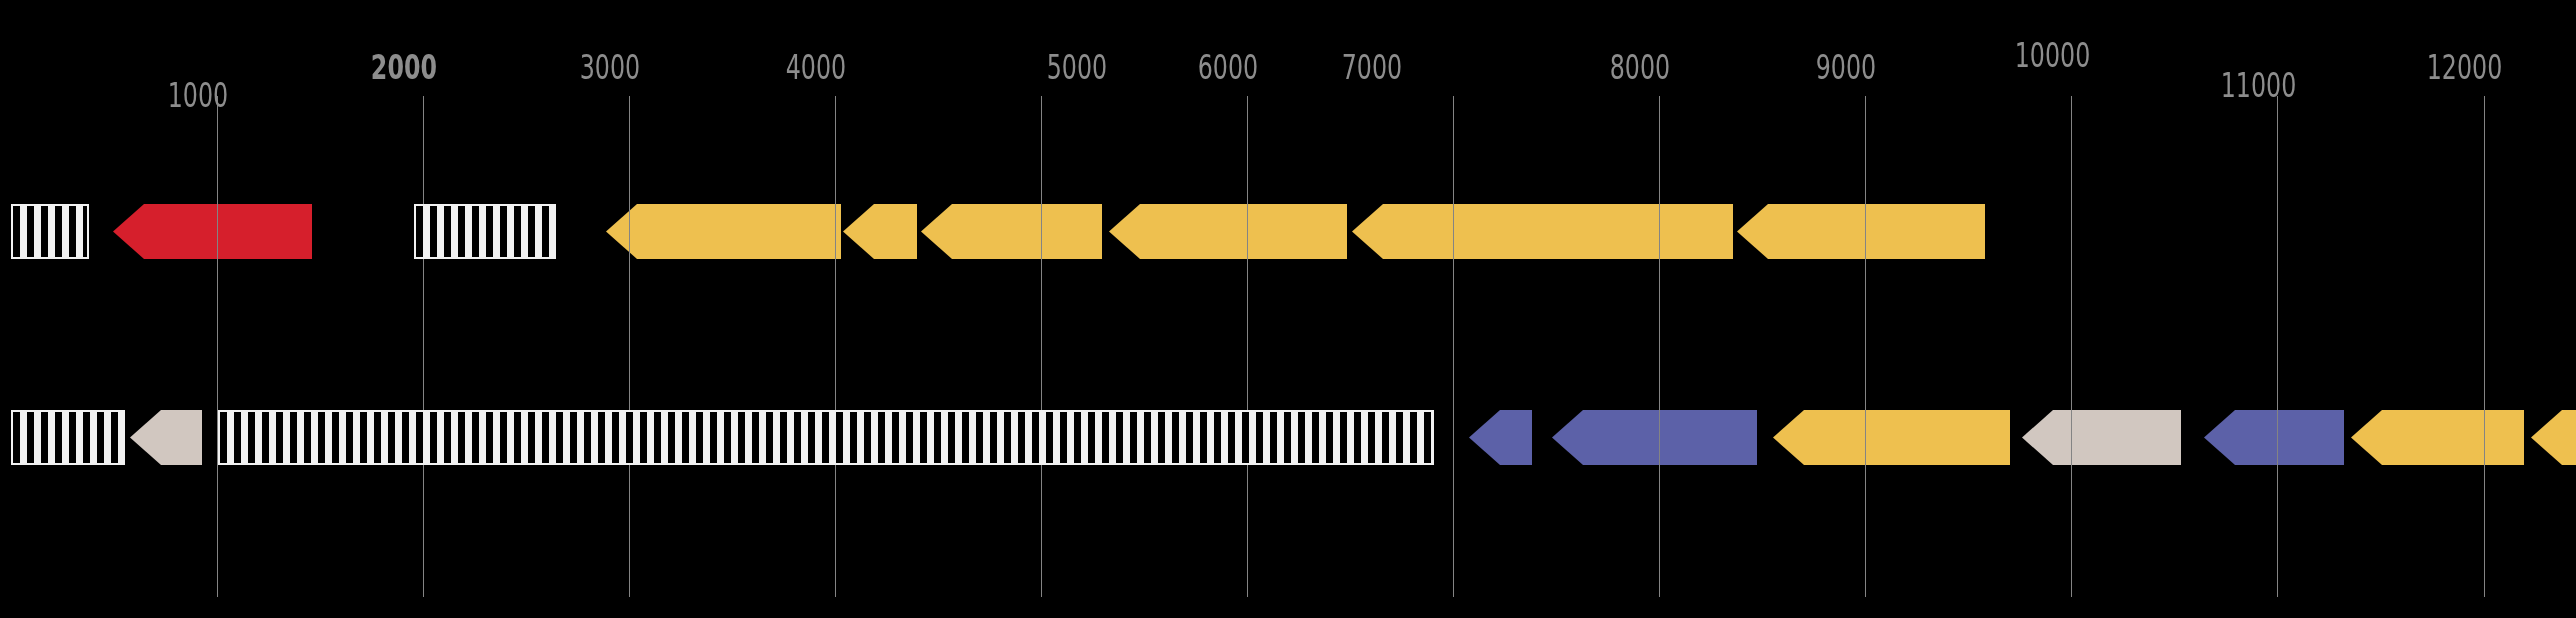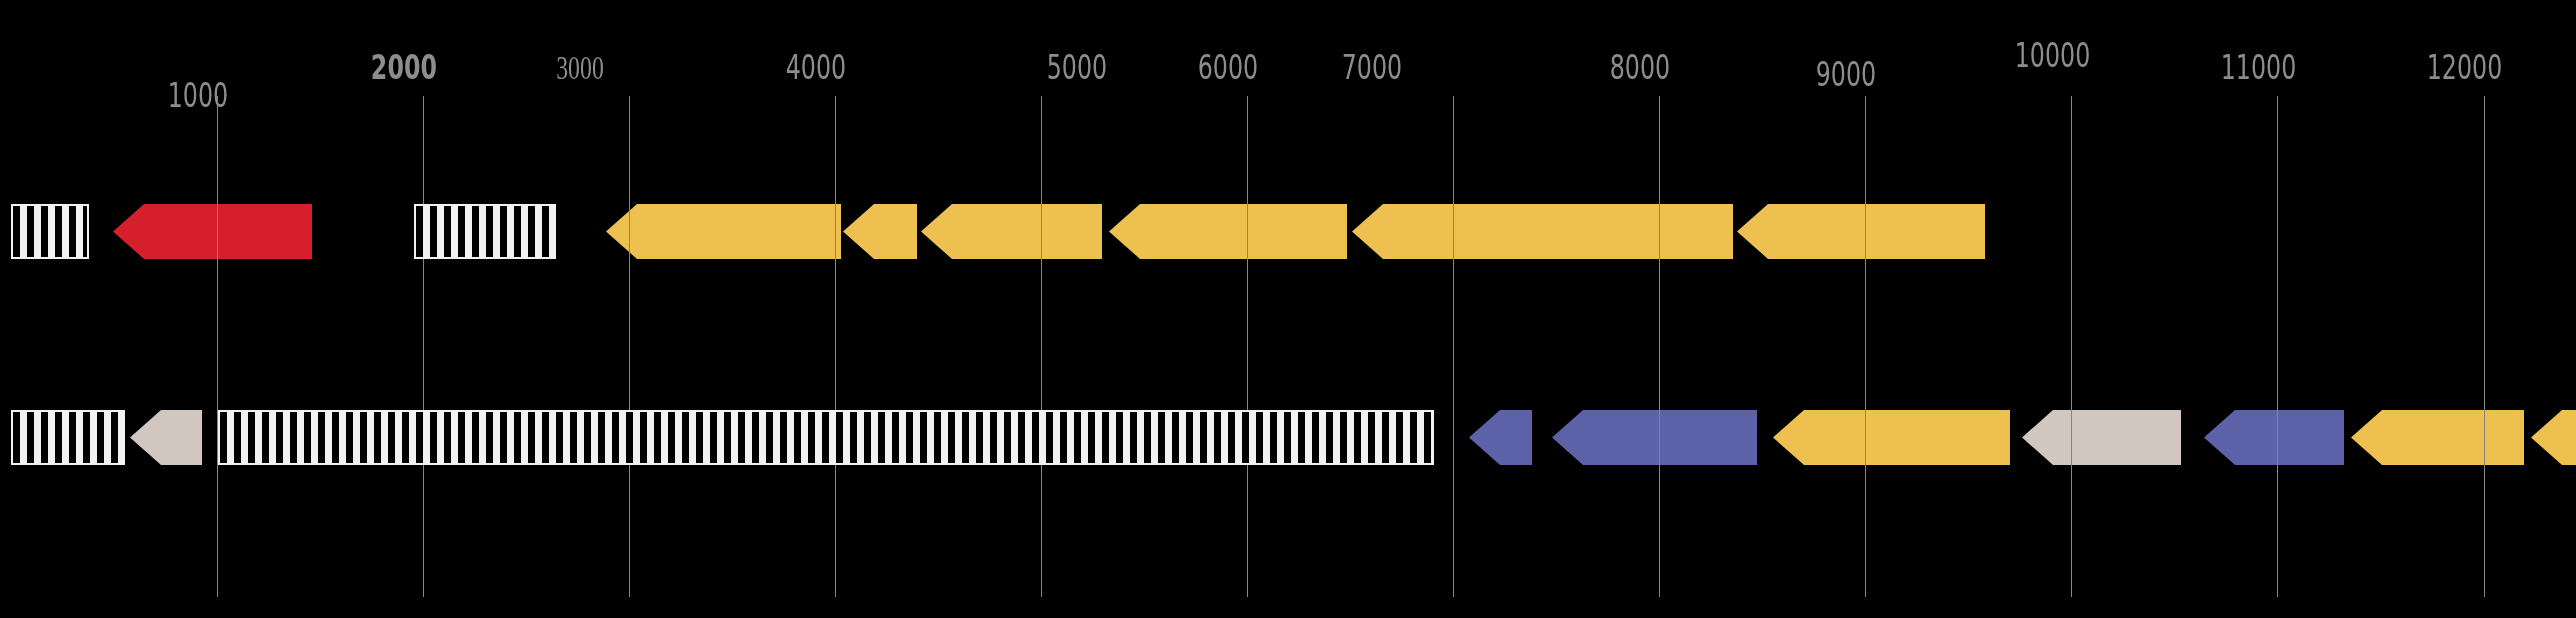--- a/index.html
+++ b/index.html
@@ -55,29 +55,29 @@
       <div class="gridline" style="left: 1453px; top: 96px; height: 501px; background: rgb(132, 132, 132);"></div>
       <div class="gridline" style="left: 1659px; top: 96px; height: 501px; background: rgb(132, 132, 132);"></div>
       <div class="gridline" style="left: 1865px; top: 96px; height: 501px; background: rgb(132, 132, 132);"></div>
       <div class="gridline" style="left: 2071px; top: 96px; height: 501px; background: rgb(132, 132, 132);"></div>
       <div class="gridline" style="left: 2277px; top: 96px; height: 501px; background: rgb(132, 132, 132);"></div>
       <div class="gridline" style="left: 2484px; top: 96px; height: 501px; background: rgb(132, 132, 132);"></div>
     </div>
   <div id="label-layer">
       <div class="tick-label-box" style="left: 131px; top: 50px; margin-top: 28px;"><span style="color: rgb(141, 141, 141);">1000</span></div>
       <div class="tick-label-box" style="left: 337px; top: 50px; font-weight: bold;"><span style="color: rgb(141, 141, 141);">2000</span></div>
-      <div class="tick-label-box" style="left: 513px; top: 50px; font-family: Liberation Serif, serif;"><span style="color: rgb(141, 141, 141);">3000</span></div>
+      <div class="tick-label-box" style="left: 543px; top: 50px;"><span style="color: rgb(141, 141, 141);">3000</span></div>
       <div class="tick-label-box" style="left: 749px; top: 50px;"><span style="color: rgb(141, 141, 141);">4000</span></div>
       <div class="tick-label-box" style="left: 1010px; top: 50px;"><span style="color: rgb(141, 141, 141);">5000</span></div>
       <div class="tick-label-box" style="left: 1161px; top: 50px;"><span style="color: rgb(141, 141, 141);">6000</span></div>
       <div class="tick-label-box" style="left: 1305px; top: 50px;"><span style="color: rgb(141, 141, 141);">7000</span></div>
       <div class="tick-label-box" style="left: 1573px; top: 50px;"><span style="color: rgb(141, 141, 141);">8000</span></div>
-      <div class="tick-label-box" style="left: 1779px; top: 50px; margin-top: 7px;"><span style="color: rgb(141, 141, 141);">9000</span></div>
+      <div class="tick-label-box" style="left: 1779px; top: 50px;"><span style="color: rgb(141, 141, 141);">9000</span></div>
       <div class="tick-label-box" style="left: 1985px; top: 38px;"><span style="color: rgb(141, 141, 141);">10000</span></div>
-      <div class="tick-label-box" style="left: 2191px; top: 50px; text-decoration: underline;"><span style="color: rgb(141, 141, 141);">11000</span></div>
+      <div class="tick-label-box" style="left: 2191px; top: 68px; text-decoration: underline;"><span style="color: rgb(141, 141, 141);">11000</span></div>
       <div class="tick-label-box" style="left: 2397px; top: 50px;"><span style="color: rgb(141, 141, 141);">12000</span></div>
     </div>
   <div id="feature-layer">
       <div class="feature-striped" style="left: 11px; top: 204px; width: 78px; height: 55px; border: 2.1px solid rgb(242, 242, 242); background: repeating-linear-gradient(to right, rgb(0, 0, 0) 0px, rgb(0, 0, 0) 7.2px, rgb(242, 242, 242) 7.2px, rgb(242, 242, 242) 14px);"></div>
       <div class="feature-arrow" style="left: 113px; top: 204px; width: 199px; height: 55px; background: rgb(214, 31, 44); clip-path: polygon(0px 50%, 31px 0px, 100% 0px, 100% 100%, 31px 100%);"></div>
       <div class="feature-striped" style="left: 414px; top: 204px; width: 142px; height: 55px; border: 2.1px solid rgb(242, 242, 242); background: repeating-linear-gradient(to right, rgb(0, 0, 0) 0px, rgb(0, 0, 0) 7.2px, rgb(242, 242, 242) 7.2px, rgb(242, 242, 242) 14px);"></div>
       <div class="feature-arrow" style="left: 606px; top: 204px; width: 235px; height: 55px; background: rgb(238, 192, 79); clip-path: polygon(0px 50%, 31px 0px, 100% 0px, 100% 100%, 31px 100%);"></div>
       <div class="feature-arrow" style="left: 843px; top: 204px; width: 74px; height: 55px; background: rgb(238, 192, 79); clip-path: polygon(0px 50%, 31px 0px, 100% 0px, 100% 100%, 31px 100%);"></div>
       <div class="feature-arrow" style="left: 921px; top: 204px; width: 181px; height: 55px; background: rgb(238, 192, 79); clip-path: polygon(0px 50%, 31px 0px, 100% 0px, 100% 100%, 31px 100%);"></div>
       <div class="feature-arrow" style="left: 1109px; top: 204px; width: 238px; height: 55px; background: rgb(238, 192, 79); clip-path: polygon(0px 50%, 31px 0px, 100% 0px, 100% 100%, 31px 100%);"></div>

